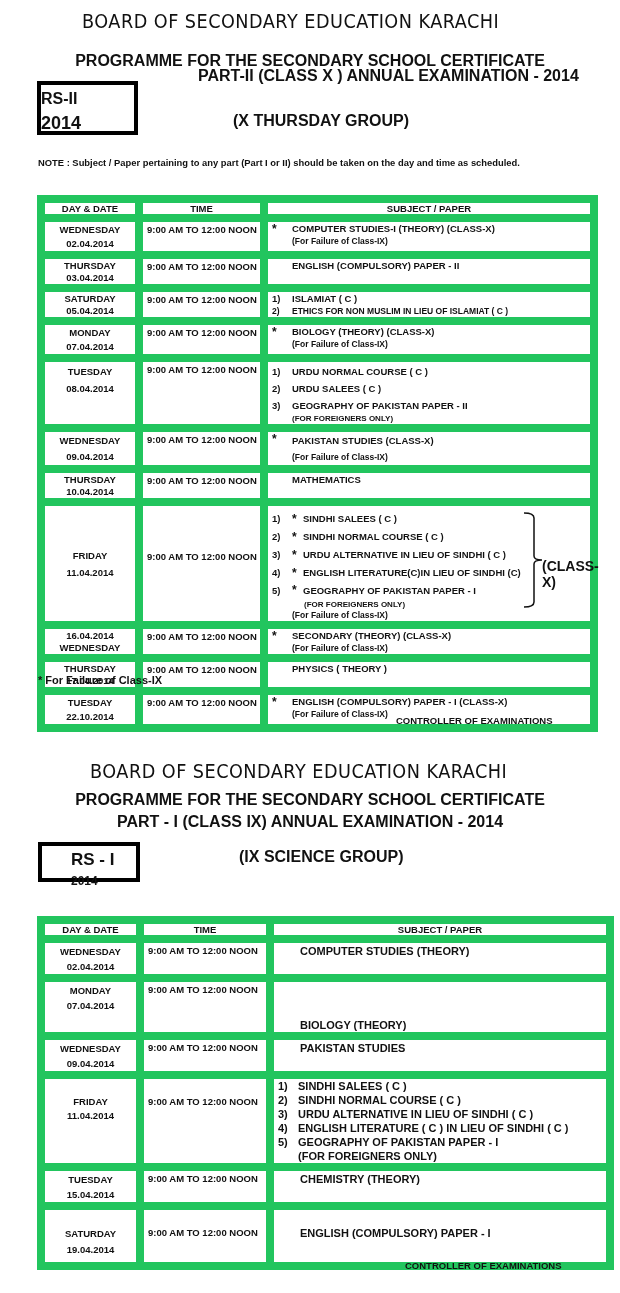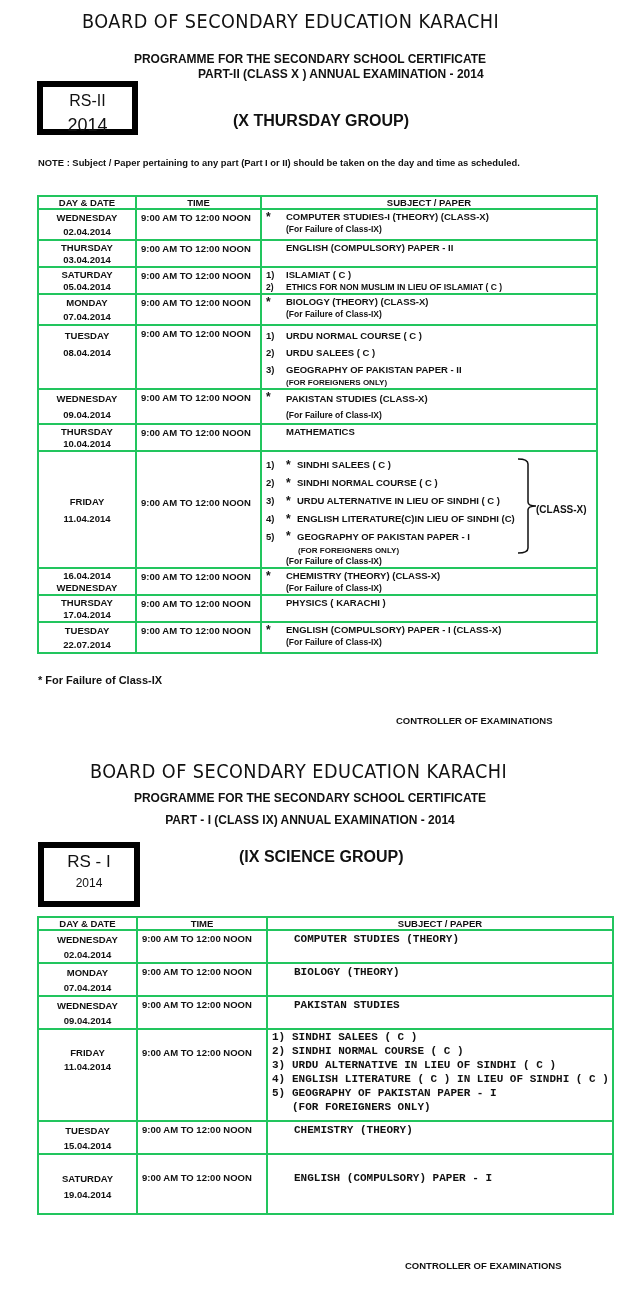--- a/index.html
+++ b/index.html
@@ -1,34 +1,34 @@
 <!DOCTYPE html>
 <html><head>
 <meta charset="utf-8">
 <style>
   html,body{margin:0;padding:0;background:#fff;}
   body{width:620px;height:1293px;position:relative;overflow:hidden;color:#111;font-family:"Liberation Sans",sans-serif;}
   .abs{position:absolute;}
   .board{font-family:"DejaVu Sans",sans-serif;font-size:19px;letter-spacing:0.5px;font-weight:normal;white-space:nowrap;transform:scaleX(0.93);transform-origin:left top;}
-  .sub{font-weight:bold;font-size:12px;white-space:nowrap;}
-  .rsbox{border:6px solid #000000;box-sizing:border-box;text-align:center;font-weight:normal;}
+  .sub{font-weight:bold;font-size:16px;white-space:nowrap;}
+  .rsbox{border:4px solid #000000;box-sizing:border-box;font-weight:bold;}
   .group{font-weight:bold;font-size:16px;white-space:nowrap;}
   .note{font-weight:bold;font-size:9.4px;white-space:nowrap;}
   .ctrl{font-weight:bold;font-size:9.5px;white-space:nowrap;}
   table.sched{border-collapse:collapse;position:absolute;table-layout:fixed;}
-  table.sched td, table.sched th{border:2px solid #22c55e;vertical-align:top;padding:0;font-size:9.5px;font-weight:bold;}
+  table.sched td, table.sched th{border:8px solid #22c55e;vertical-align:top;padding:0;font-size:9.5px;font-weight:bold;}
   table.sched th{text-align:center;height:11px;line-height:11px;font-size:9.5px;}
   .dd{text-align:center;line-height:14px;padding-top:1px !important;}
   .tm{padding-left:4px !important;padding-top:1px !important;line-height:14px;white-space:nowrap;}
   .sp{position:relative;padding-left:4px !important;padding-top:1px !important;}
   .ln{line-height:12px;white-space:nowrap;display:flex;}
   .star{display:inline-block;width:20px;font-size:12px;line-height:12px;}
   .num{display:inline-block;width:20px;}
   .t2 td,.t2 th{font-size:9.5px;}
-  .t2 .sp .ln{font-size:11px;line-height:14px;font-family:Liberation Mono, monospace;}
+  .t2 .sp .ln{font-size:11px;line-height:14px;}
   .brace{position:absolute;}
 </style>
 </head>
 <body>
 
 <div class="abs board" style="left:82px;top:10px;">BOARD OF SECONDARY EDUCATION KARACHI</div>
 <div class="abs sub" style="left:0;width:620px;text-align:center;top:52px;">PROGRAMME FOR THE SECONDARY SCHOOL CERTIFICATE</div>
 <div class="abs sub" style="left:198px;top:67px;">PART-II  (CLASS X ) ANNUAL EXAMINATION - 2014</div>
 <div class="abs rsbox" style="left:37px;top:81px;width:101px;height:54px;">
   <div style="font-size:16px;line-height:18px;margin-top:5px;">RS-II</div>
@@ -204,58 +204,58 @@
           </div>
       <div class="ln" style="padding-left:32px;font-size:8px;line-height:11px;">
             <span>(FOR FOREIGNERS ONLY)</span>
           </div>
       <div class="ln" style="padding-left:20px;font-size:8.5px;line-height:11px;">
             <span>(For Failure of Class-IX)</span>
           </div>
       <svg class="brace" style="left:254px;top:6px;" width="22" height="96" viewBox="0 0 22 96">
         <path d="M2 1 Q12 1 12 6 L12 44 Q12 48 20 48 Q12 48 12 52 L12 90 Q12 95 2 95" fill="none" stroke="#111" stroke-width="1.5"></path>
       </svg>
-      <div class="abs" style="left:274px;top:52px;font-size:10px;text-align:center;">(CLASS-X)</div>
+      <div class="abs" style="left:274px;top:52px;font-size:14px;">(CLASS-X)</div>
     </td>
   </tr>
 
   <tr style="height:26px;">
     <td class="dd" style="line-height:12px;">
           <div>16.04.2014</div>
           <div>WEDNESDAY</div>
         </td>
     <td class="tm">9:00 AM TO 12:00 NOON</td>
     <td class="sp">
           <div class="ln">
             <span class="star">*</span>
-            <span>CHEMISTRY (THEORY)  (CLASS-X)</span>
+            <span>SECONDARY (THEORY)  (CLASS-X)</span>
           </div>
           <div class="ln" style="padding-left:20px;font-size:8.5px;">
             <span>(For Failure of Class-IX)</span>
           </div>
         </td>
   </tr>
 
   <tr style="height:26px;">
     <td class="dd" style="line-height:12px;">
           <div>THURSDAY</div>
           <div>17.04.2014</div>
         </td>
     <td class="tm">9:00 AM TO 12:00 NOON</td>
     <td class="sp">
           <div class="ln" style="padding-left:20px;">
-            <span>PHYSICS ( KARACHI )</span>
+            <span>PHYSICS ( THEORY )</span>
           </div>
         </td>
   </tr>
 
   <tr style="height:28px;">
     <td class="dd">
           <div>TUESDAY</div>
-          <div>22.07.2014</div>
+          <div>22.10.2014</div>
         </td>
     <td class="tm">9:00 AM TO 12:00 NOON</td>
     <td class="sp">
           <div class="ln">
             <span class="star">*</span>
             <span>ENGLISH (COMPULSORY) PAPER - I (CLASS-X)</span>
           </div>
           <div class="ln" style="padding-left:20px;font-size:8.5px;">
             <span>(For Failure of Class-IX)</span>
           </div>
@@ -263,21 +263,21 @@
   </tr>
 </tbody>
   </table>
 
 <div class="abs" style="left:38px;top:674px;font-size:11px;font-weight:bold;">* For Failure of Class-IX</div>
 <div class="abs ctrl" style="left:396px;top:715px;">CONTROLLER OF EXAMINATIONS</div>
 
 <div class="abs board" style="left:90px;top:760px;">BOARD OF SECONDARY EDUCATION KARACHI</div>
 <div class="abs sub" style="left:0;width:620px;text-align:center;top:791px;">PROGRAMME FOR THE SECONDARY SCHOOL CERTIFICATE</div>
 <div class="abs sub" style="left:0;width:620px;text-align:center;top:813px;">PART - I (CLASS IX) ANNUAL EXAMINATION - 2014</div>
-<div class="abs rsbox" style="left:38px;top:842px;width:102px;height:65px;">
+<div class="abs rsbox" style="left:38px;top:842px;width:102px;height:40px;padding-left:29px;">
   <div style="font-size:17px;line-height:19px;margin-top:4px;">RS - I</div>
   <div style="font-size:12px;line-height:14px;margin-top:5px;">2014</div>
 </div>
 <div class="abs group" style="left:239px;top:848px;">(IX SCIENCE GROUP)</div>
 
 <table class="sched t2" style="left:37px;top:916px;width:577px;">
   <colgroup>
       <col style="width:99px">
       <col style="width:130px">
       <col>
@@ -300,21 +300,21 @@
           </div>
         </td>
   </tr>
   <tr style="height:30px;">
     <td class="dd" style="line-height:15px;">
           <div>MONDAY</div>
           <div>07.04.2014</div>
         </td>
     <td class="tm">9:00 AM TO 12:00 NOON</td>
     <td class="sp">
-          <div class="ln" style="padding-left:22px;">
+          <div class="ln" style="padding-left:22px;margin-top:35px;">
             <span>BIOLOGY (THEORY)</span>
           </div>
         </td>
   </tr>
   <tr style="height:30px;">
     <td class="dd" style="line-height:15px;">
           <div>WEDNESDAY</div>
           <div>09.04.2014</div>
         </td>
     <td class="tm">9:00 AM TO 12:00 NOON</td>

